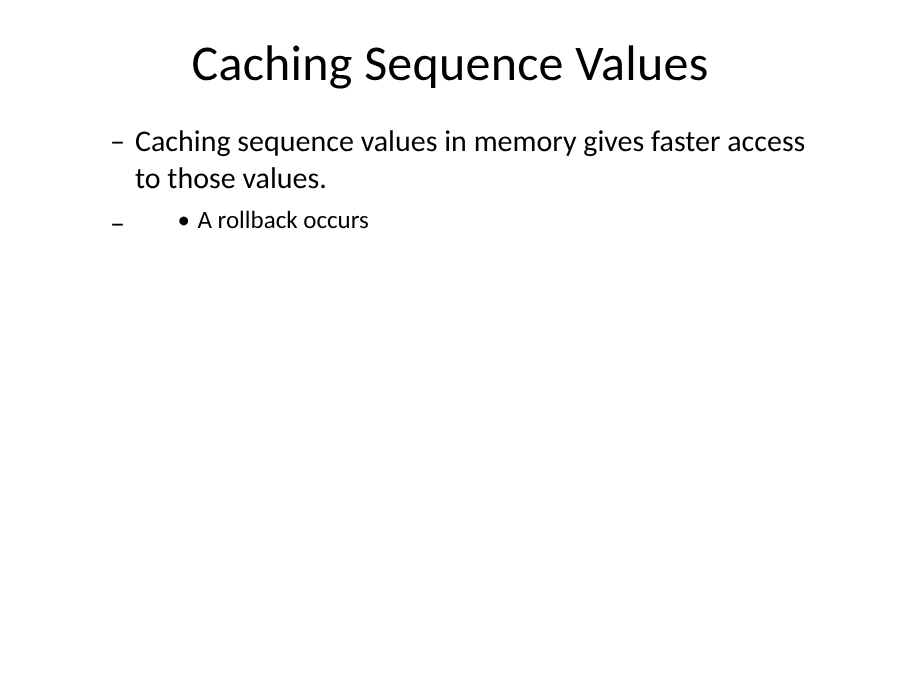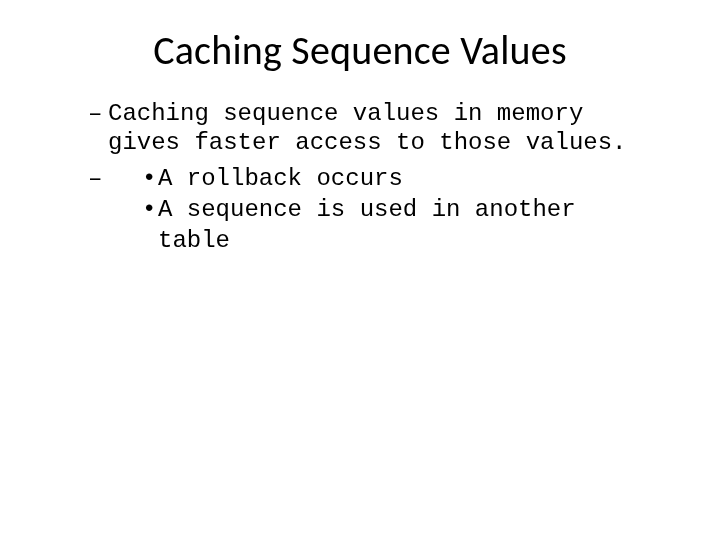--- a/index.html
+++ b/index.html
@@ -24,38 +24,37 @@
     font-weight: 400;
     margin: 0 0 24px 0;
     letter-spacing: 0.2px;
   }
   .level1 {
     list-style: none;
     padding: 0 0 0 28px;
     margin: 0;
     font-size: 24px;
     line-height: 1.22;
-    font-family: Liberation Mono, monospace;
   }
   .level1 > li {
     position: relative;
     padding-left: 20px;
     margin-bottom: 2px;
   }
   .level1 > li::before {
     content: "\2013"; 
     position: absolute;
     left: 0;
     top: 0;
   }
   .level2 {
     list-style: none;
     padding: 0 0 0 34px;
     margin: 6px 0 0 0;
-    font-size: 24px;
+    font-size: 20px;
     line-height: 1.28;
   }
   .level2 > li {
     position: relative;
     padding-left: 16px;
     margin-bottom: 1px;
   }
   .level2 > li::before {
     content: "\2022";
     position: absolute;
@@ -70,19 +69,16 @@
   <h1 class="title">Caching Sequence Values</h1>
   <ul class="level1">
     <li>
       <span>Caching sequence values in memory gives faster access to those values.</span>
     </li>
     <li>
       <ul class="level2">
         <li>
           <span>A rollback occurs</span>
         </li>
-        <li>
-          <span>A sequence is used in another table</span>
-        </li>
       </ul>
     </li>
   </ul>
 </div>
 
 </body></html>

